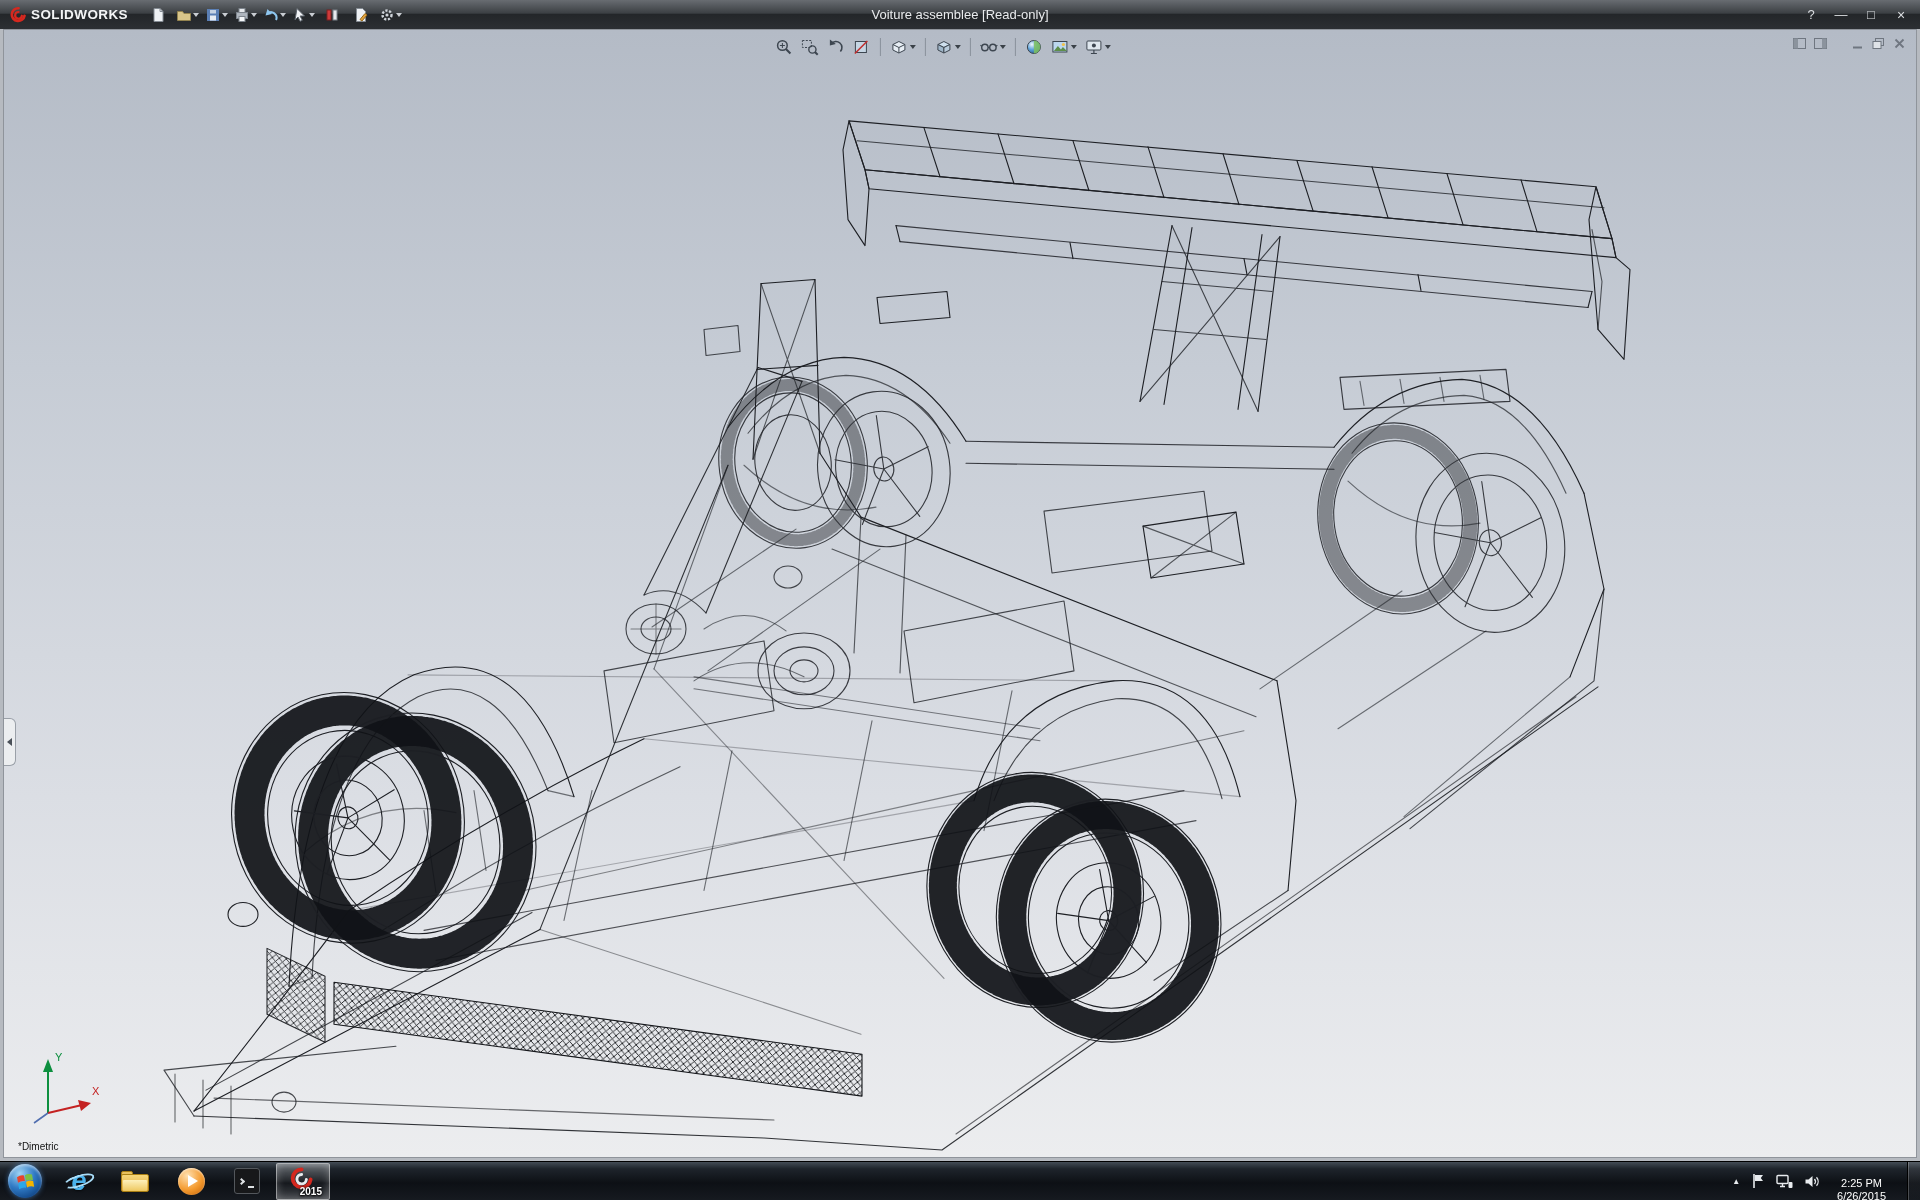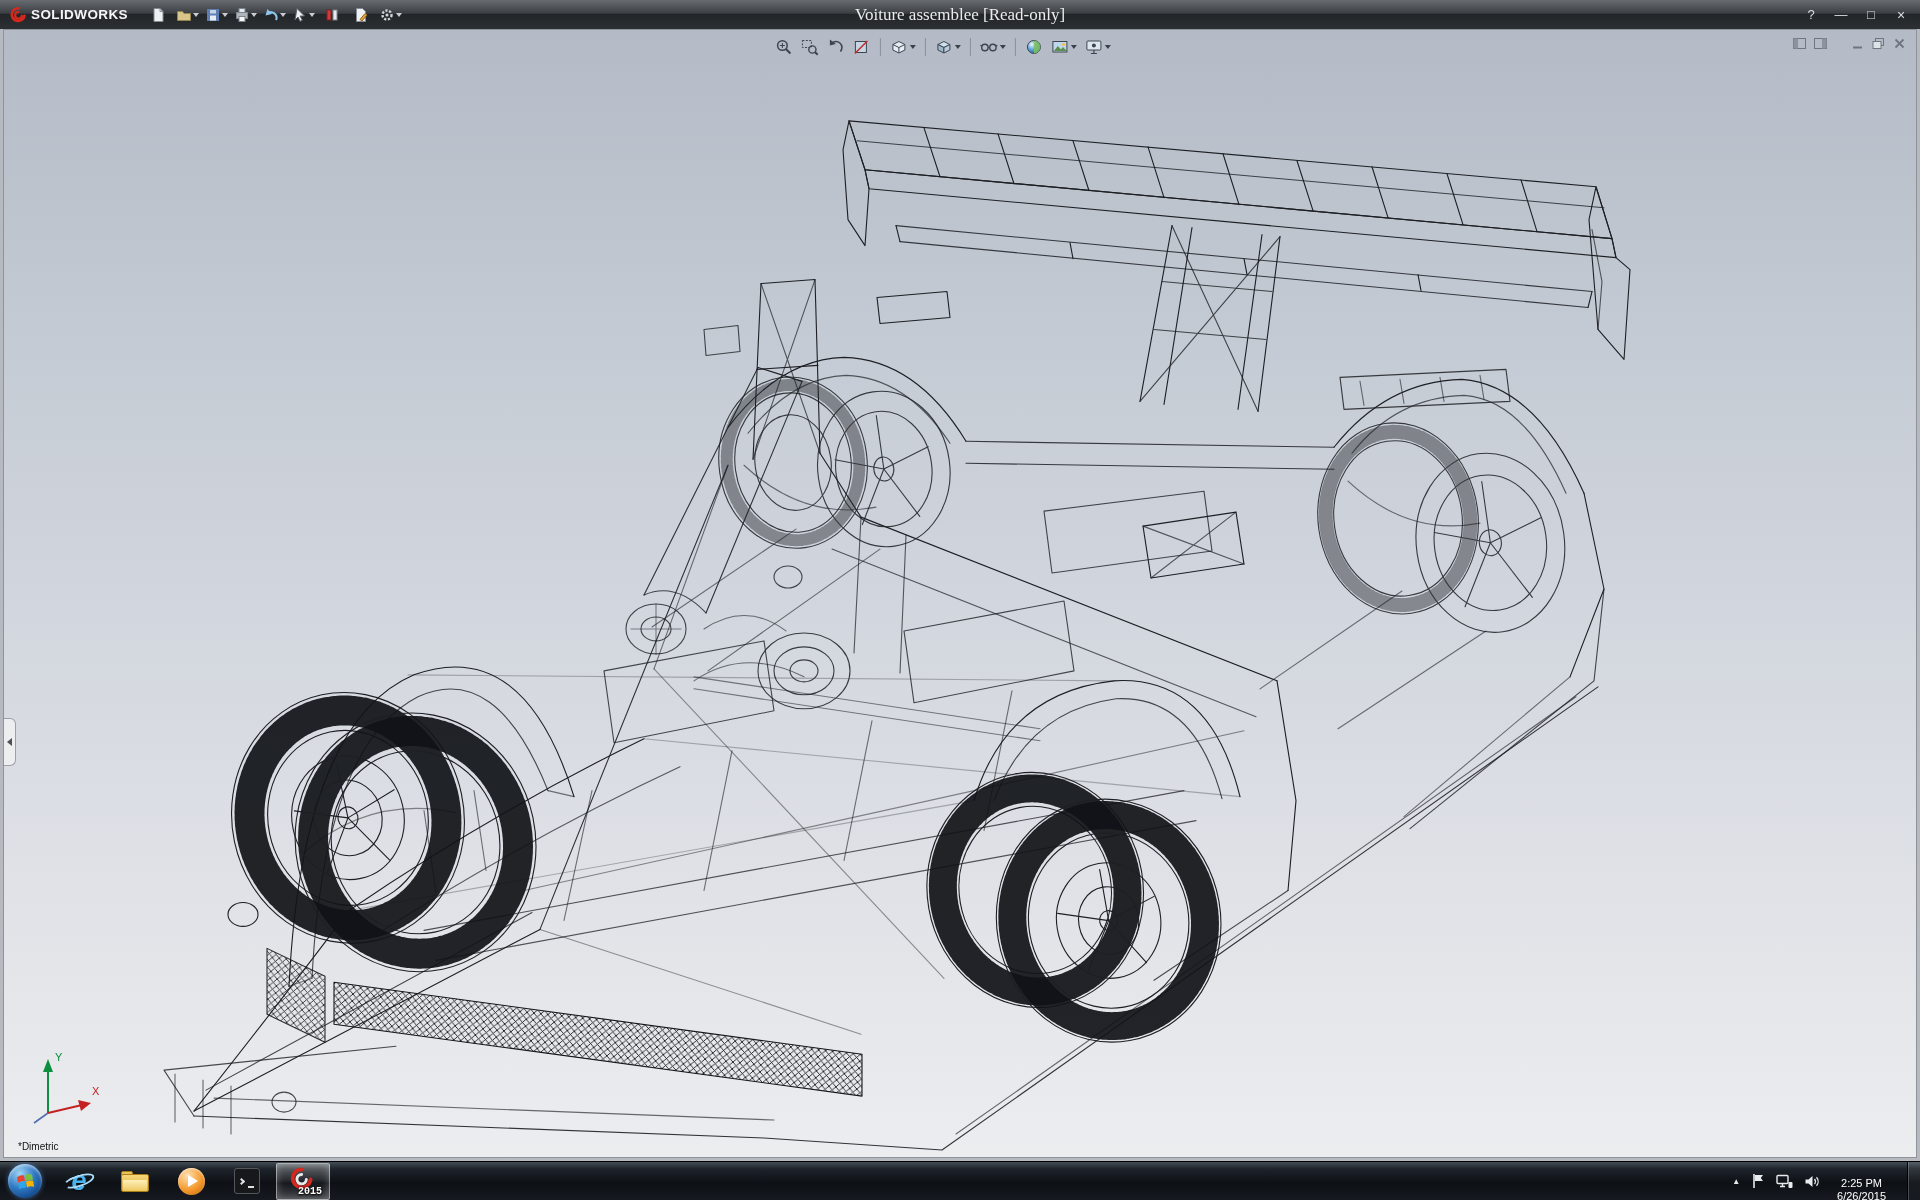--- a/index.html
+++ b/index.html
@@ -8,21 +8,21 @@
 
   
   .titlebar { position:absolute; top:0; left:0; right:0; height:29px;
     background:linear-gradient(#686c71,#3c4044 45%,#232629 50%,#2c2f33);
     display:flex; align-items:center; padding:0 8px; gap:3px; z-index:50; }
   .logo { display:flex; align-items:center; gap:5px; margin-right:14px; }
   .logo-name { color:#f3f4f5; font-weight:bold; font-size:13.5px; letter-spacing:.4px; }
   .qbtn { width:26px; height:22px; display:flex; align-items:center; justify-content:center; border-radius:2px; }
   .qbtn svg { display:block; }
   .dd { width:0; height:0; border-left:3px solid transparent; border-right:3px solid transparent; border-top:4px solid #c9cdd2; margin-left:1px; }
-  .title-center { position:absolute; left:50%; transform:translateX(-50%); color:#e9ebed; font-size:17px; white-space:nowrap;font-family:Liberation Serif, serif; }
+  .title-center { position:absolute; left:50%; transform:translateX(-50%); color:#e9ebed; font-size:13px; white-space:nowrap; }
   .win-controls { margin-left:auto; display:flex; align-items:center; gap:8px; }
   .wbtn { min-width:22px; height:20px; text-align:center; line-height:20px; font-size:13px; color:#dcdfe2; }
   .wbtn.close { font-size:14px; }
 
   
   .viewport { position:absolute; top:29px; left:3px; right:3px; bottom:42px; overflow:hidden;
     background:linear-gradient(180deg,#b4bbc6 0%,#c6ccd5 30%,#dbdee4 68%,#ecedef 100%);
     border:1px solid #8f949b; }
   .model { position:absolute; inset:0; width:100%; height:100%; }
 
@@ -66,21 +66,21 @@
   .folder-tab { position:absolute; top:0; left:0; width:12px; height:7px; background:#e9c25f; border:1px solid #a97f14; border-radius:2px 2px 0 0; }
   .folder-back { position:absolute; left:0; right:0; top:3px; bottom:0; background:linear-gradient(#f6d77a,#dfa93f); border:1px solid #a97f14; border-radius:2px; }
   .folder-front { position:absolute; left:2px; right:2px; bottom:1px; height:11px; background:linear-gradient(#fdf0bb,#eec860); border-radius:1px; }
   .wmp { width:27px; height:27px; border-radius:50%; background:radial-gradient(circle at 35% 28%, #ffe0b0, #f49a2e 55%, #c06008); box-shadow:inset 0 1px 2px rgba(255,255,255,.7); display:flex; align-items:center; justify-content:center; }
   .wmp-play { width:0; height:0; border-left:10px solid #fff; border-top:6px solid transparent; border-bottom:6px solid transparent; margin-left:3px; }
   .cmd { position:relative; width:26px; height:26px; background:#17181a; border:1px solid #53575c; border-radius:3px; }
   .cmd-bar { height:5px; background:linear-gradient(#a2a8ad,#5d6268); border-radius:2px 2px 0 0; }
   .cmd-arrow { position:absolute; left:4px; top:10px; width:5px; height:5px; border:solid #dde0e3; border-width:0 2px 2px 0; transform:rotate(-45deg); }
   .cmd-underscore { position:absolute; left:13px; top:17px; width:6px; height:2px; background:#dde0e3; }
   .sw-ico { position:relative; width:32px; height:30px; }
-  .sw-year { position:absolute; right:-3px; bottom:-1px; color:#fff; font-size:10px; font-weight:bold; text-shadow:0 1px 2px #000, 0 0 3px #000;font-family:Liberation Mono, monospace; }
+  .sw-year { position:absolute; right:-3px; bottom:-1px; color:#fff; font-size:10px; font-weight:bold; text-shadow:0 1px 2px #000, 0 0 3px #000; }
 
   .tray { margin-left:auto; display:flex; align-items:center; gap:11px; }
   .tray-chevron { color:#e9ecef; font-size:8px; }
   .clock { text-align:center; font-size:11px; line-height:13.5px; color:#fff; padding:0 10px 0 6px;margin-top:18px; }
   .show-desktop { width:13px; height:39px; border-left:1px solid #000; box-shadow:inset 1px 0 0 rgba(255,255,255,.22); background:linear-gradient(rgba(255,255,255,.10),rgba(255,255,255,0)); }
 </style>
 </head>
 <body>
 
 <div class="screen">

